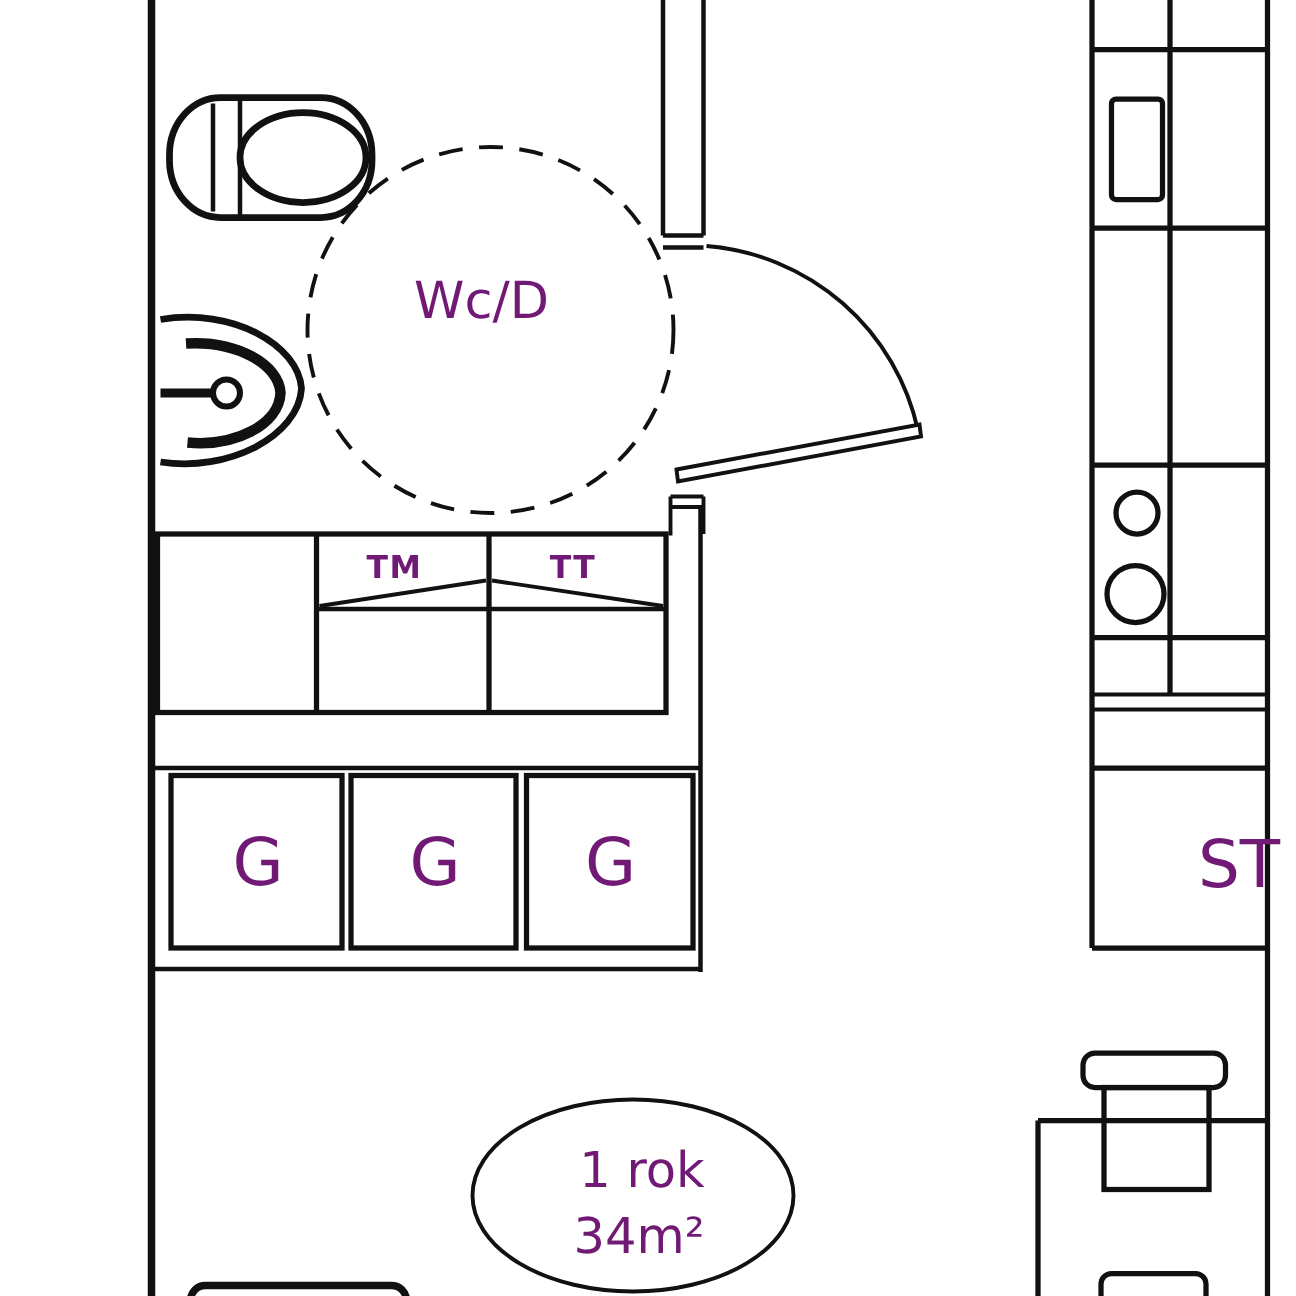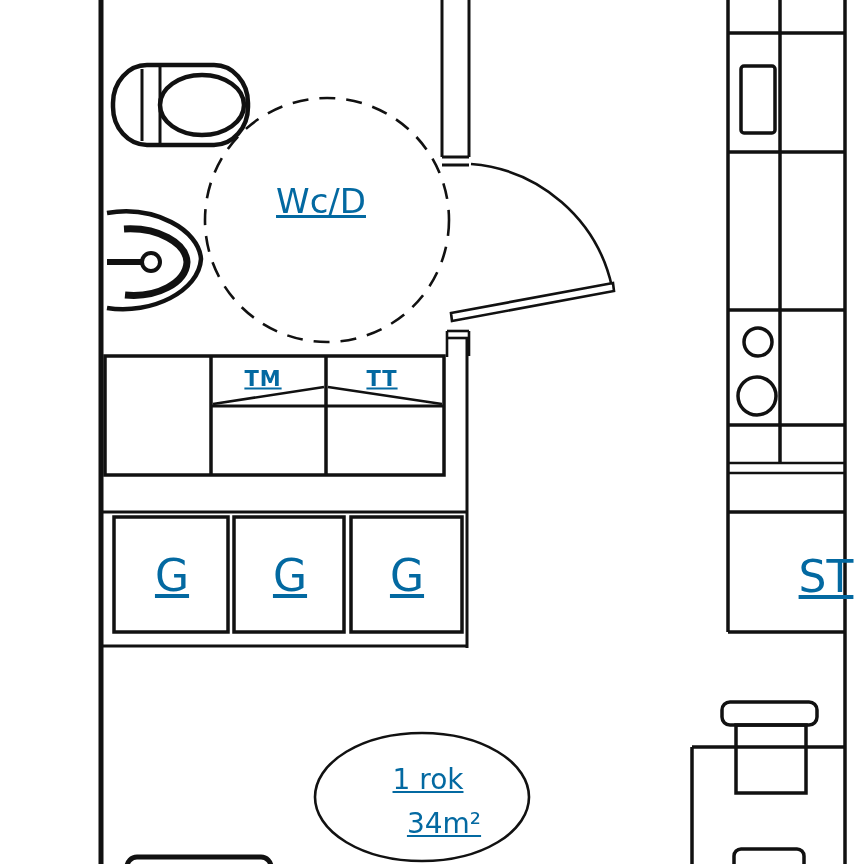--- a/index.html
+++ b/index.html
@@ -3,26 +3,26 @@
 <meta charset="utf-8">
 <style>
   html,body{margin:0;padding:0;background:#fff;}
   #canvas{
     position:relative;width:864px;height:864px;background:#fff;overflow:hidden;
     font-family:"DejaVu Sans","Liberation Sans",sans-serif;color:#111;
   }
   #plan-svg{position:absolute;left:0;top:0;}
   .lbl{
     position:absolute;transform:translate(-50%,-50%);
-    white-space:nowrap;color:#0369a1;line-height:1;text-decoration:underline;
+    white-space:nowrap;color:#701a75;line-height:1;
   }
   .lbl-room{font-size:34px;}
   .lbl-appliance{font-size:21px;font-weight:bold;letter-spacing:1px;}
   .lbl-closet{font-size:44px;}
-  .lbl-oval{font-size:28px;text-align:center;}
+  .lbl-oval{font-size:33px;text-align:center;}
 </style>
 </head>
 <body>
 
 <div id="canvas">
 
   <svg id="plan-svg" width="864" height="864" viewBox="0 0 864 864" fill="none" stroke="#111" stroke-linecap="butt">
 
     <g>
       <line x1="101" y1="0" x2="101" y2="864" stroke-width="5"></line>
@@ -127,15 +127,15 @@
   <span class="lbl lbl-closet" style="left:172px;top:576px;">G</span>
   <span class="lbl lbl-closet" style="left:290px;top:576px;">G</span>
   <span class="lbl lbl-closet" style="left:407px;top:576px;">G</span>
 
   <span class="lbl lbl-closet" style="left:826px;top:577px;">ST</span>
 
   <svg width="864" height="864" viewBox="0 0 864 864" style="position:absolute;left:0;top:0;" fill="none" stroke="#111">
     <ellipse cx="422" cy="797" rx="107" ry="64" stroke-width="2.6"></ellipse>
   </svg>
   <span class="lbl lbl-oval" style="left:428px;top:780px;">1 rok</span>
-  <span class="lbl lbl-oval" style="left:444px;top:824px;">34m²</span>
+  <span class="lbl lbl-oval" style="left:426px;top:824px;">34m²</span>
 
 </div>
 
 </body></html>

